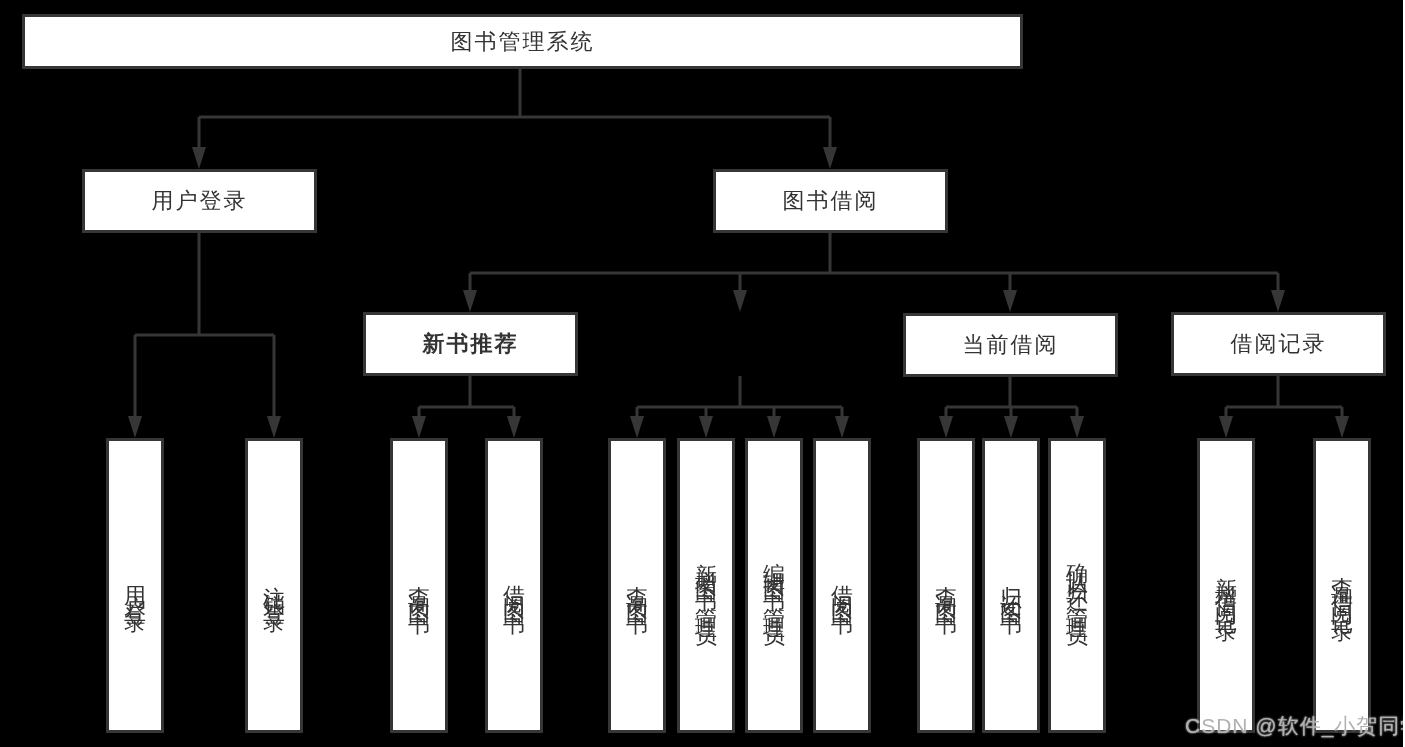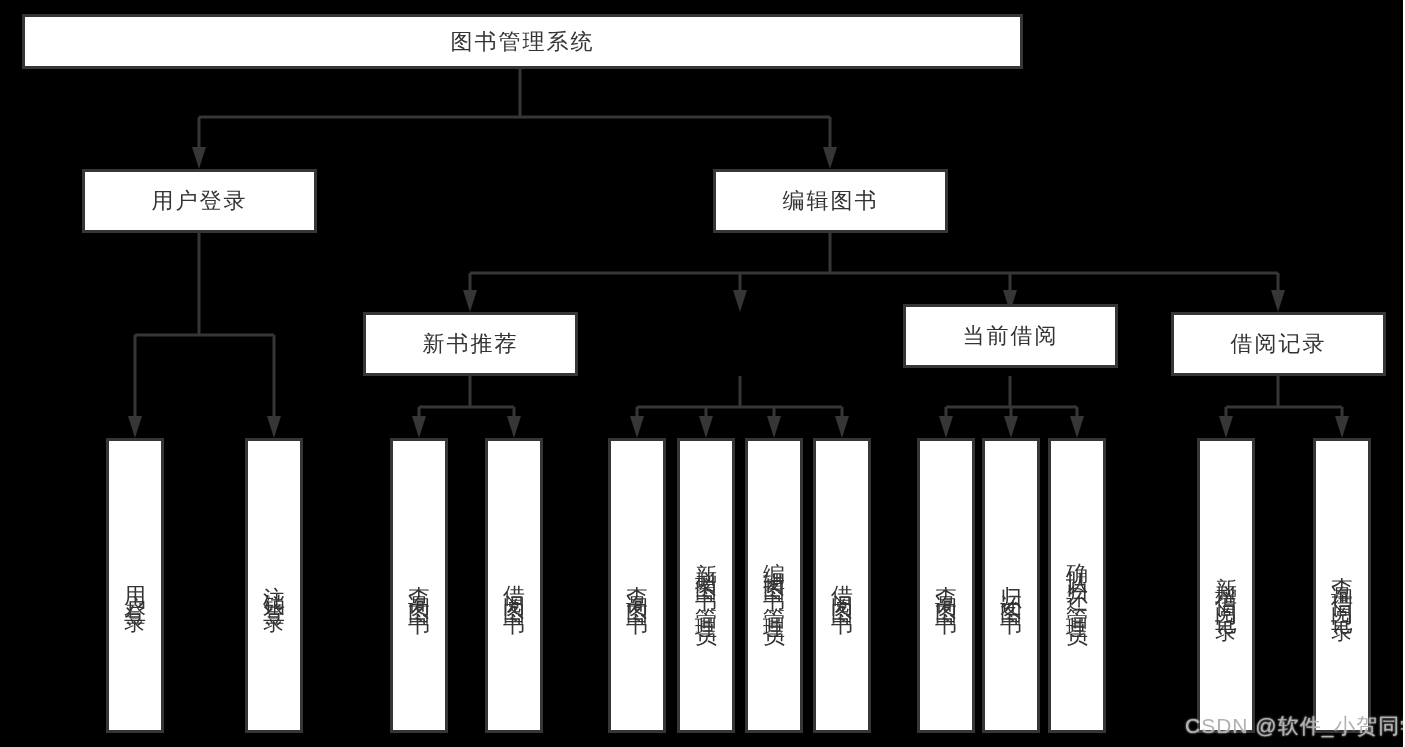--- a/index.html
+++ b/index.html
@@ -97,27 +97,27 @@
   </svg>
 
   <div class="node" style="left:22px; top:14px; width:1001px; height:55px;">
     <span class="lbl">图书管理系统</span>
   </div>
 
   <div class="node" style="left:82px; top:169px; width:235px; height:64px;">
     <span class="lbl">用户登录</span>
   </div>
   <div class="node" style="left:713px; top:169px; width:235px; height:64px;">
-    <span class="lbl">编辑图书</span>
+    <span class="lbl">图书借阅</span>
   </div>
 
-  <div class="node" style="left:363px; top:312px; width:215px; height:64px;">
+  <div class="node" style="left:363px; top:312px; width:215px; height:64px;font-weight:bold;">
     <span class="lbl">新书推荐</span>
   </div>
-  <div class="node" style="left:903px; top:304px; width:215px; height:64px;">
+  <div class="node" style="left:903px; top:313px; width:215px; height:64px;">
     <span class="lbl">当前借阅</span>
   </div>
   <div class="node" style="left:1171px; top:312px; width:215px; height:64px;">
     <span class="lbl">借阅记录</span>
   </div>
 
   <div class="node leaf" style="left:106px; top:438px; width:58px; height:295px;">
     <span class="lbl-v">用户登录</span>
   </div>
   <div class="node leaf" style="left:245px; top:438px; width:58px; height:295px;">

